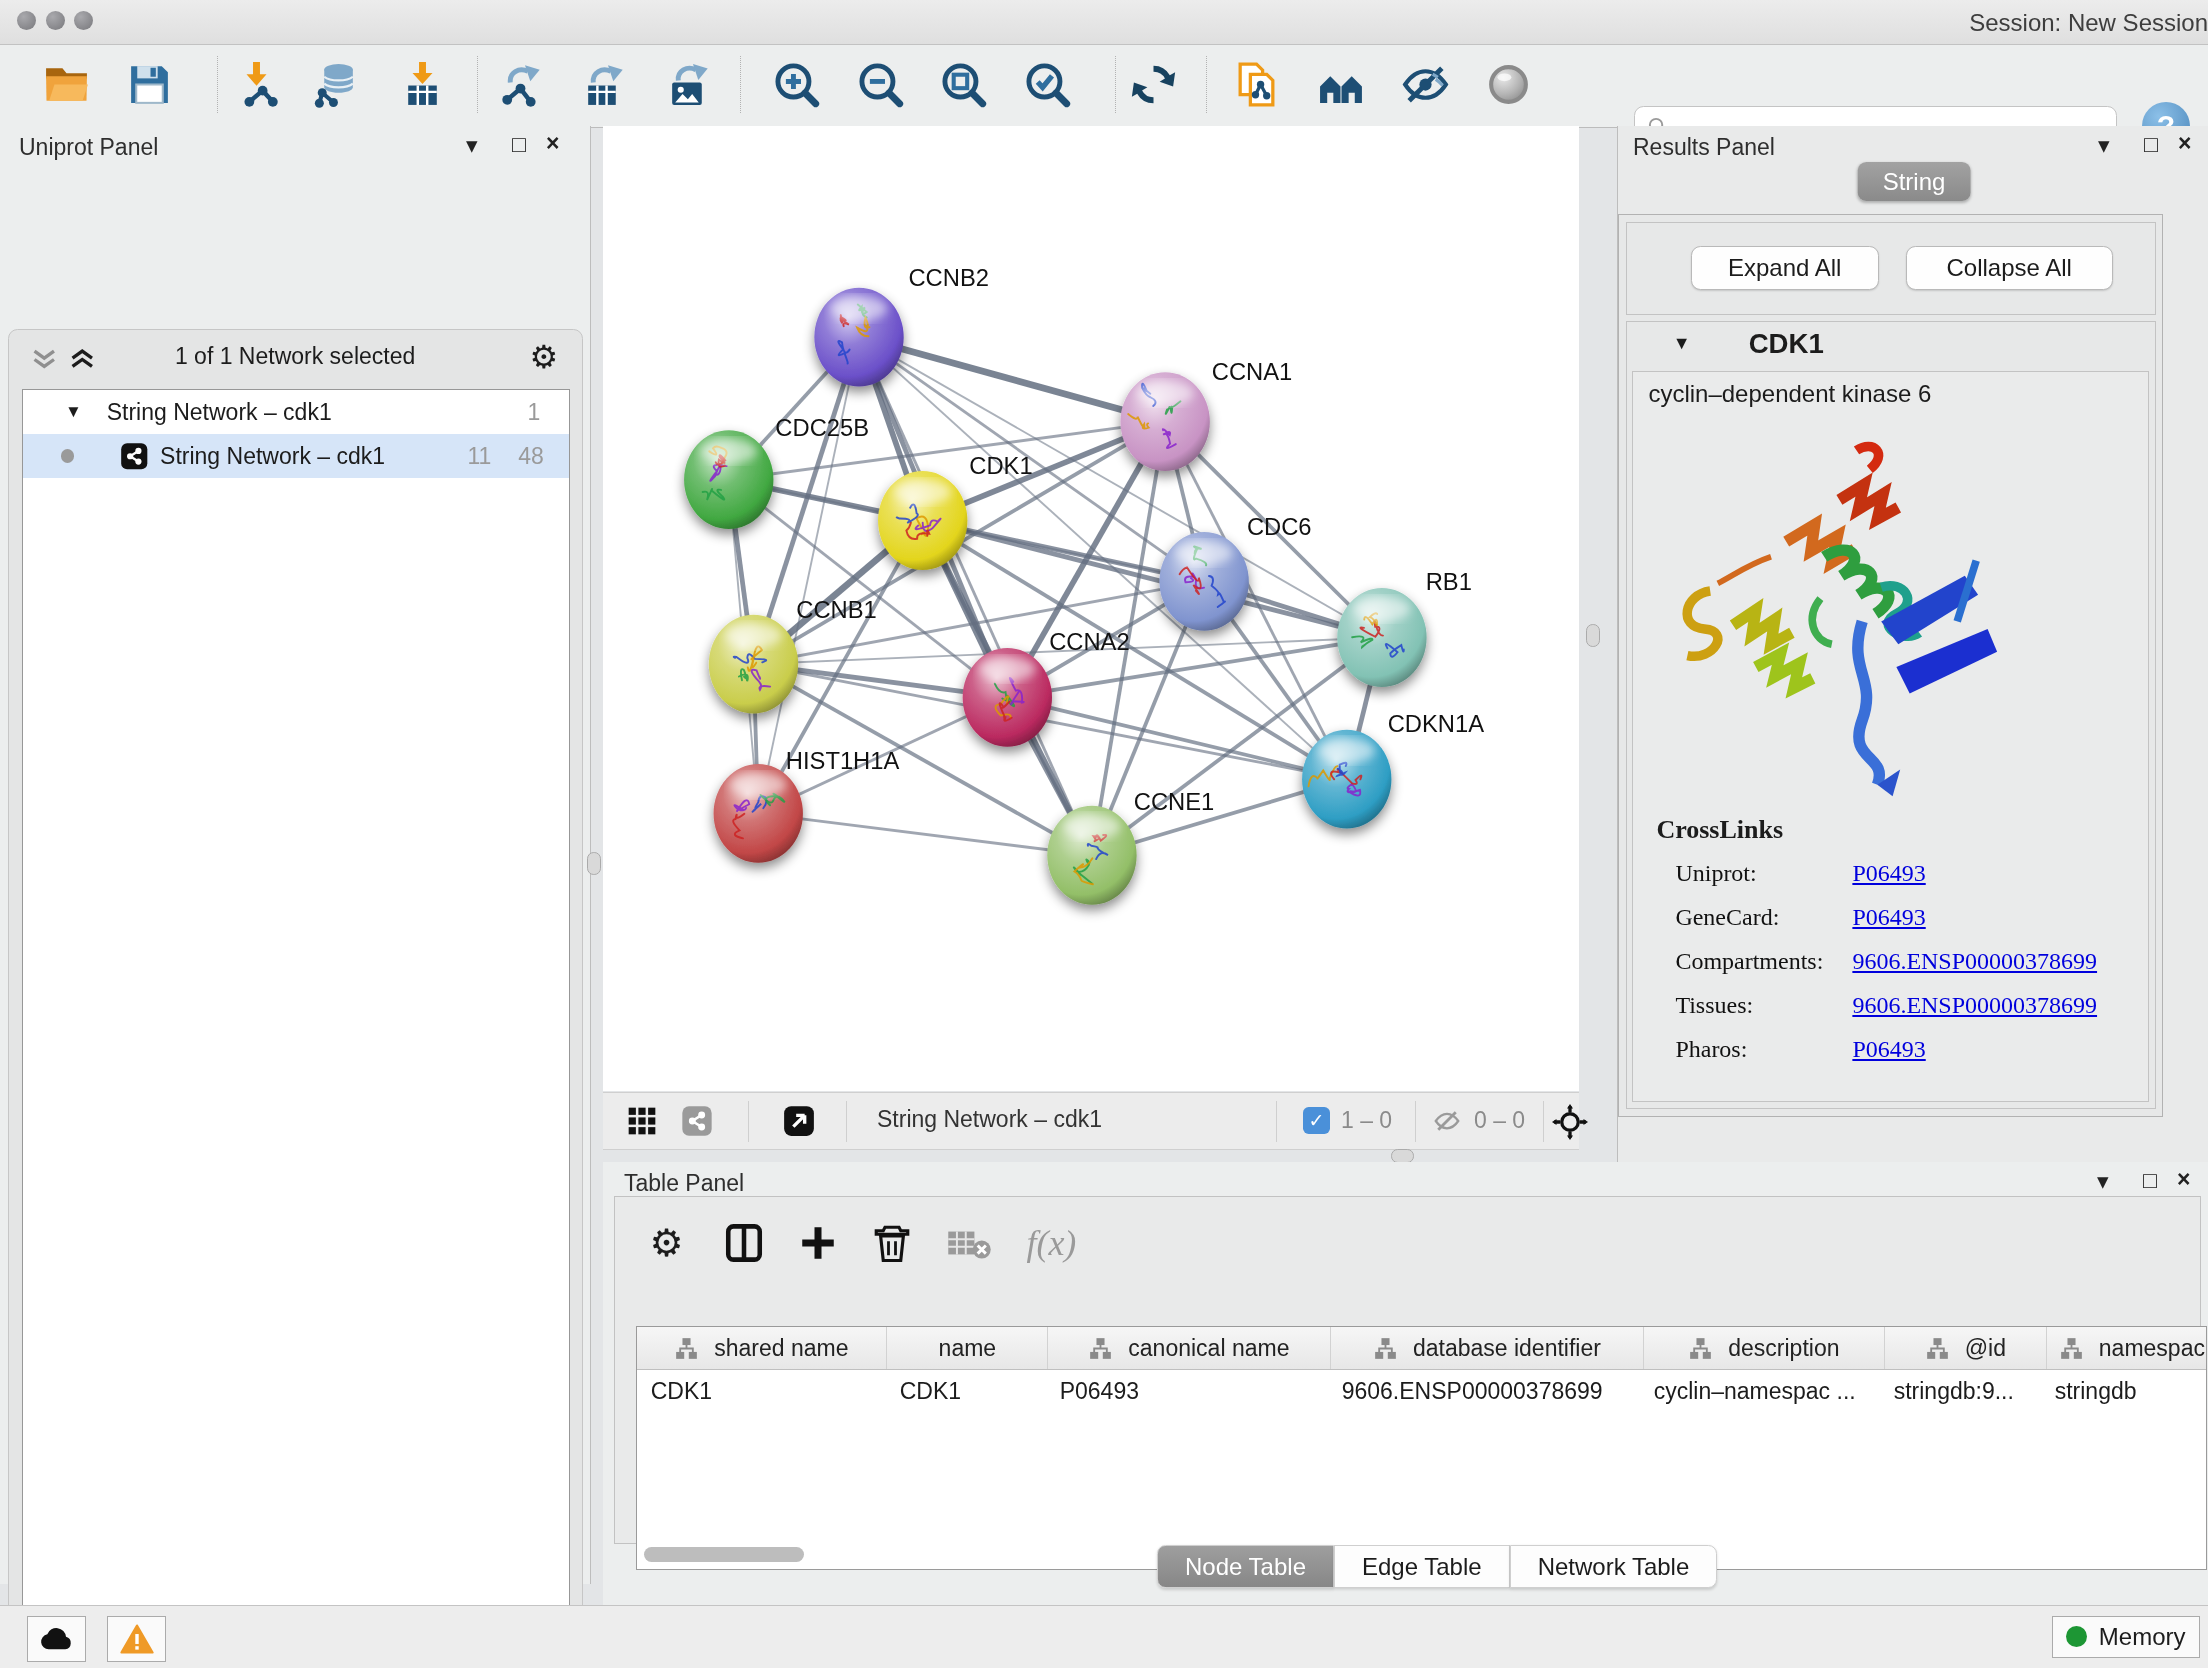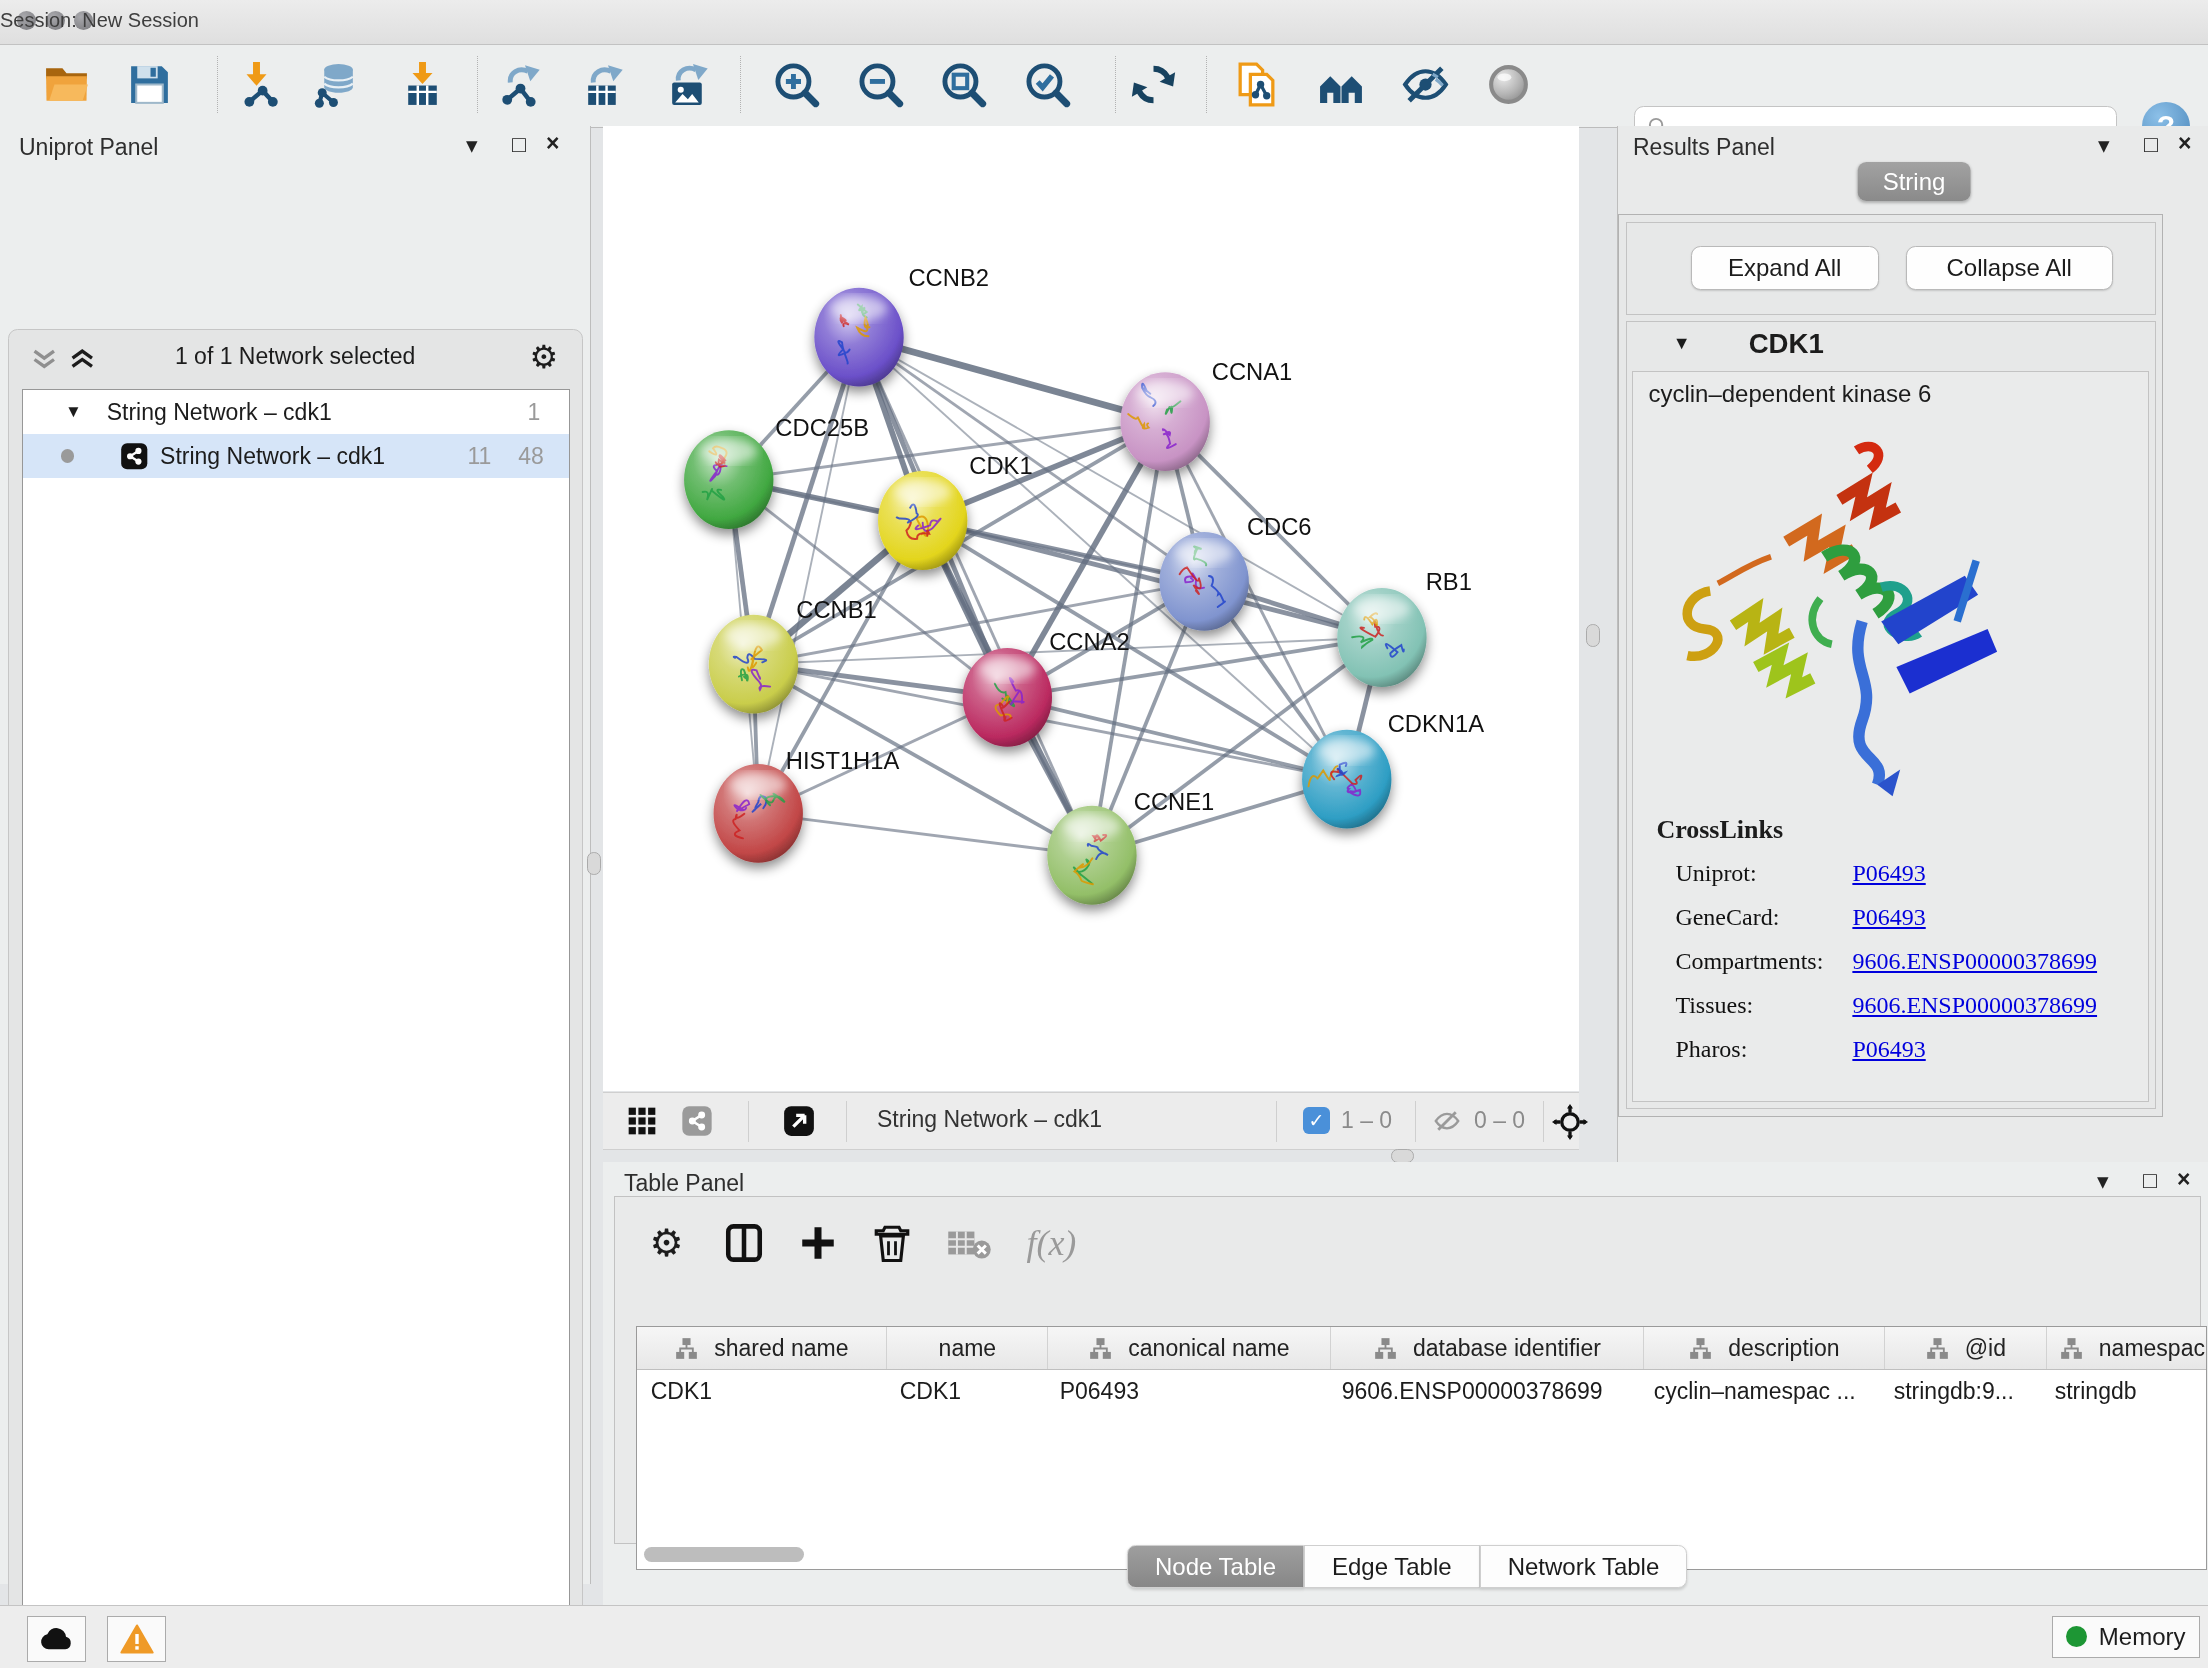--- a/index.html
+++ b/index.html
@@ -3,21 +3,21 @@
 <meta charset="utf-8">
 <style>
   html,body{margin:0;padding:0;width:2208px;height:1668px;background:#e3e5e7;
     font-family:"Liberation Sans",sans-serif;overflow:hidden;color:#1c1c1c;}
   .abs{position:absolute;}
   
   .titlebar{left:0;top:0;width:2208px;height:44px;background:linear-gradient(#ececec,#dfdfdf);
     border-bottom:1px solid #c2c2c2;}
   .tl{width:19px;height:19px;border-radius:50%;top:11.4px;
     background:radial-gradient(circle at 35% 30%,#a9a9ad,#77777b);}
-  .wtitle{width:100%;top:8.6px;text-align:left;font-size:20px;color:#3e3e3e;font-weight:500;}
+  .wtitle{width:100%;top:8.6px;text-align:right;font-size:24px;color:#3e3e3e;font-weight:500;}
   
   .toolbar{left:0;top:45px;width:2208px;height:82px;background:#eceeee;border-bottom:1px solid #bcbcbc;}
   .tbtn{width:49px;height:49px;top:15px;cursor:pointer;}
   .tbtn svg{width:100%;height:100%;}
   .tsep{top:11.4px;height:57px;width:0;border-left:1.9px dotted #b2b2b2;}
   .searchbox{left:1634px;top:61px;width:470px;height:38px;background:#fff;border:1px solid #c4c4c4;
     border-radius:9.5px;display:flex;align-items:center;padding-left:11.4px;}
   .searchbox svg{width:23px;height:23px;margin-right:7.6px;flex:none;}
   .searchbox input{border:none;outline:none;font-size:23px;flex:1;background:transparent;
     font-family:"Liberation Sans",sans-serif;}
@@ -744,21 +744,21 @@
             <div class="td" style="width: 282px;">P06493</div>
             <div class="td" style="width: 312px;">9606.ENSP00000378699</div>
             <div class="td" style="width: 240px;">cyclin–namespac ...</div>
             <div class="td" style="width: 161px;">stringdb:9...</div>
             <div class="td" style="width: 170px;">stringdb</div>
           </div>
         </div>
     </div>
     <div class="abs hscroll"></div>
   </div>
-  <div class="abs" style="left:524px;top:383px;white-space:nowrap"><div class="bt-tab selected">Node Table</div><div class="bt-tab">Edge Table</div><div class="bt-tab">Network Table</div></div>
+  <div class="abs" style="left:554px;top:383px;white-space:nowrap"><div class="bt-tab selected">Node Table</div><div class="bt-tab">Edge Table</div><div class="bt-tab">Network Table</div></div>
 </div>
 
 <div class="abs statusbar">
   <div class="abs sbtn" style="left:27px;width:57px">
     <svg style="width:36px;height:28.5px" viewBox="0 0 26 18">
         <path d="M7 17a5.5 5.5 0 01-1-10.9A7 7 0 0119.5 8 4.6 4.6 0 0119 17z" fill="#111"></path>
       </svg>
   </div>
   <div class="abs sbtn" style="left:107px;width:57px">
     <svg style="width:34px;height:30px" viewBox="0 0 24 21">

